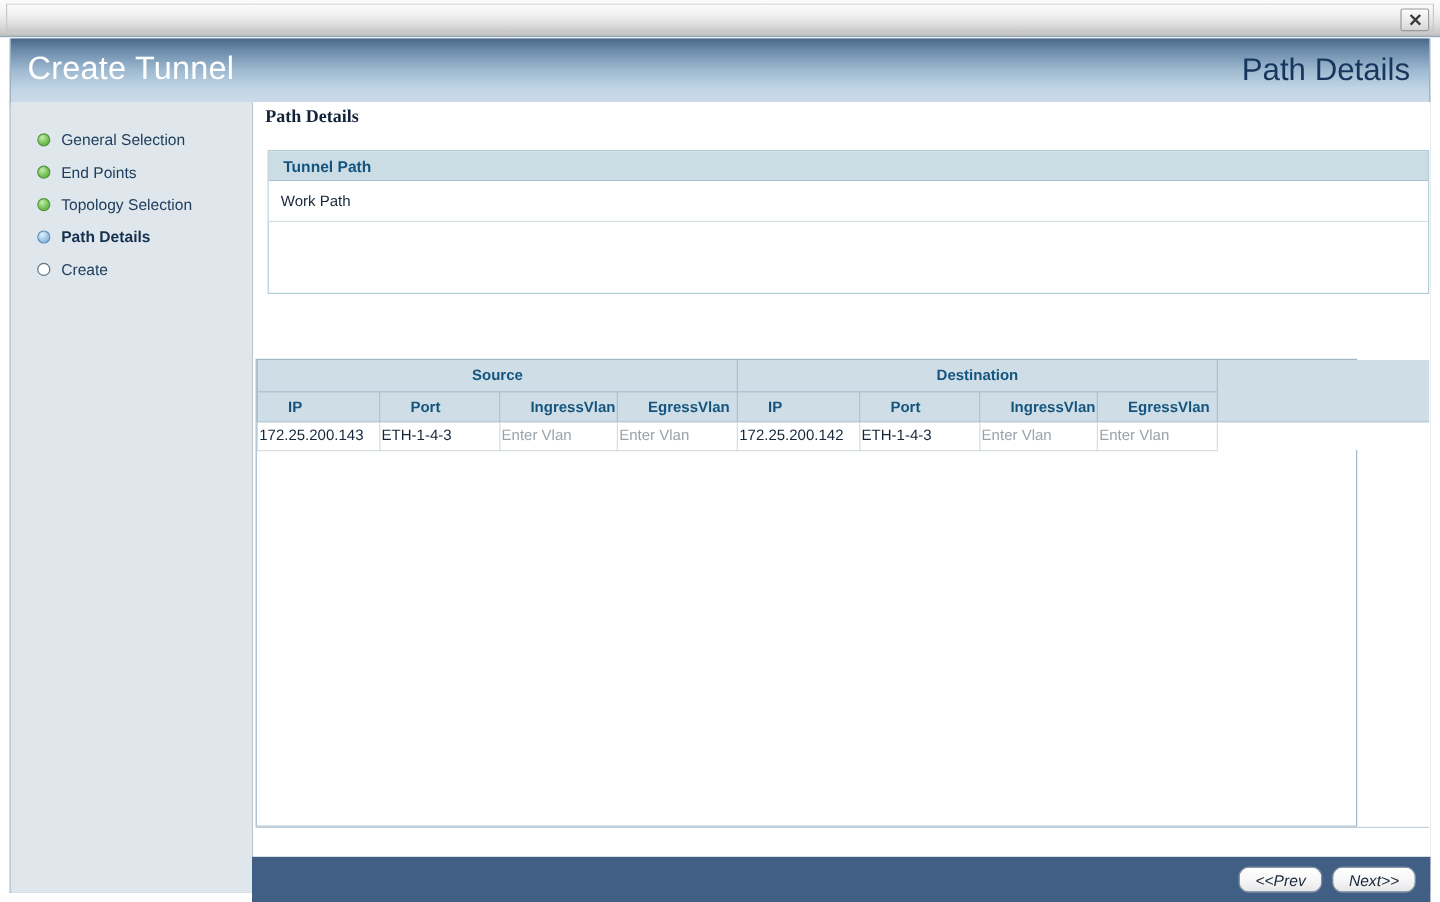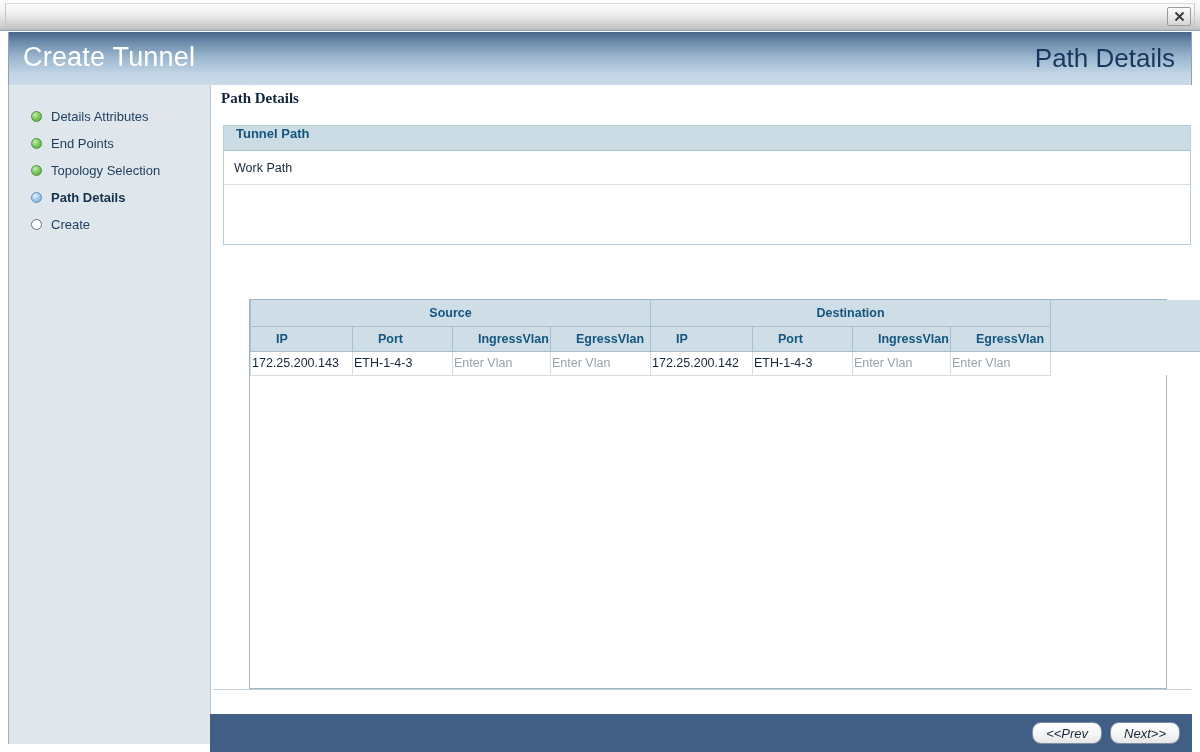--- a/index.html
+++ b/index.html
@@ -174,20 +174,21 @@
     border: 1px solid #b6cdd8;
     box-sizing: border-box;
     background: #ffffff;
   }
   #tunnel-path-header {
     height: 25px;
     background: #ccdce4;
     border-bottom: 1px solid #a9c2ce;
     box-sizing: border-box;
     display: flex;
+    align-items: center;
     padding-left: 12px;
   }
   #tunnel-path-header span {
     font-size: 13px;
     font-weight: bold;
     color: #14557f;
   }
   .tunnel-path-row {
     height: 34px;
     border-bottom: 1px solid #d4dfe6;
@@ -246,21 +247,20 @@
   
   #table-panel {
     position: absolute;
     left: 2px; top: 214px;
     width: 918px;
     height: 390px;
     border: 1px solid #9fb6c6;
     border-left: 1px solid #9fb6c6;
     box-sizing: border-box;
     background: #ffffff;
-    margin-left: 36px;
   }
   #data-table {
     width: 100%;
     border-collapse: collapse;
     table-layout: fixed;
   }
   #data-table th, #data-table td {
     box-sizing: border-box;
   }
   .grp-head {
@@ -367,21 +367,21 @@
     <div id="step-title">Path Details</div>
   </div>
 
   <div id="body-area">
 
     <div id="sidebar">
       <div id="step-list">
 
         <div class="step-item">
           <span class="step-bullet done"></span>
-          <span class="step-label">Details Attributes</span>
+          <span class="step-label">General Selection</span>
         </div>
 
         <div class="step-item">
           <span class="step-bullet done"></span>
           <span class="step-label">End Points</span>
         </div>
 
         <div class="step-item">
           <span class="step-bullet done"></span>
           <span class="step-label">Topology Selection</span>

